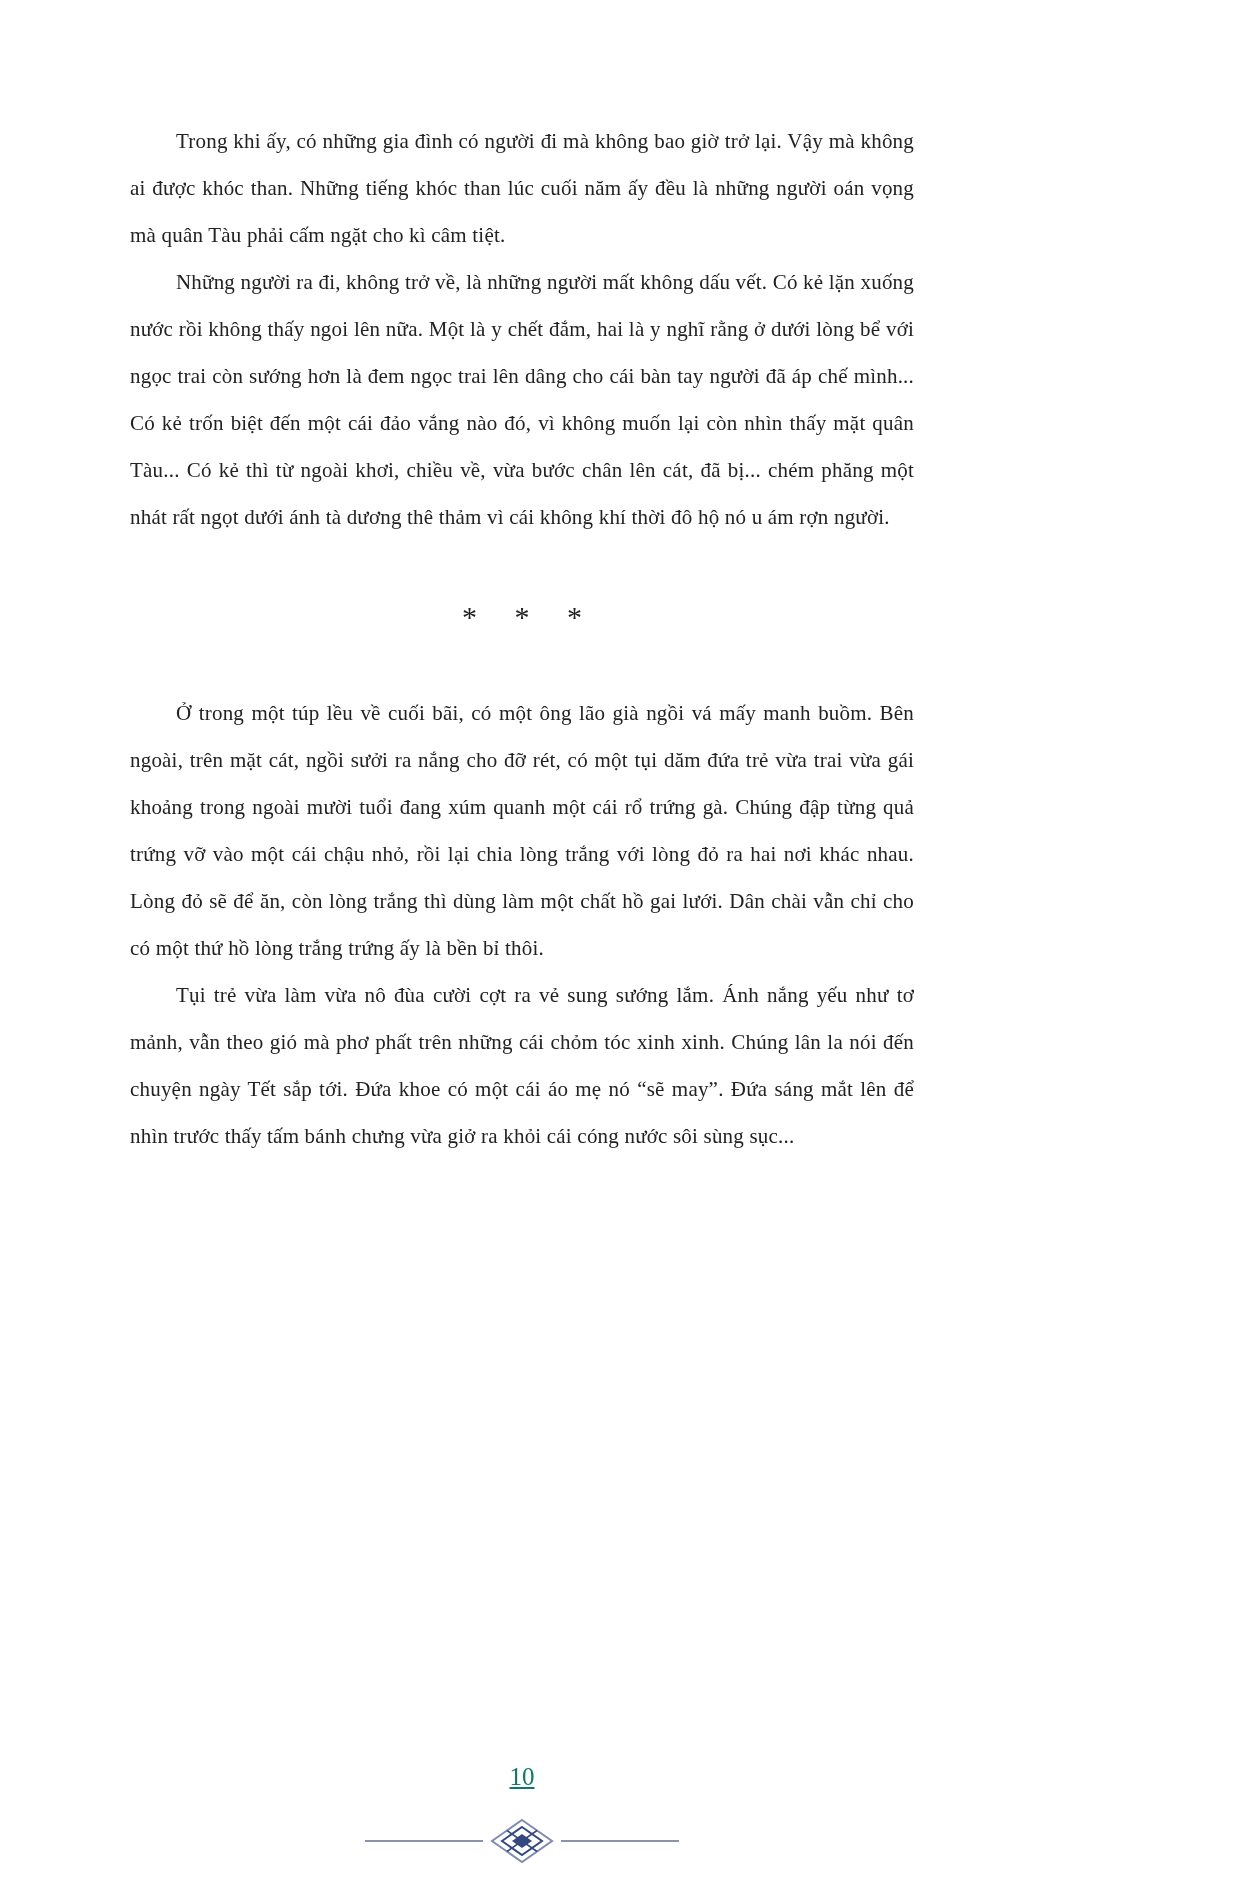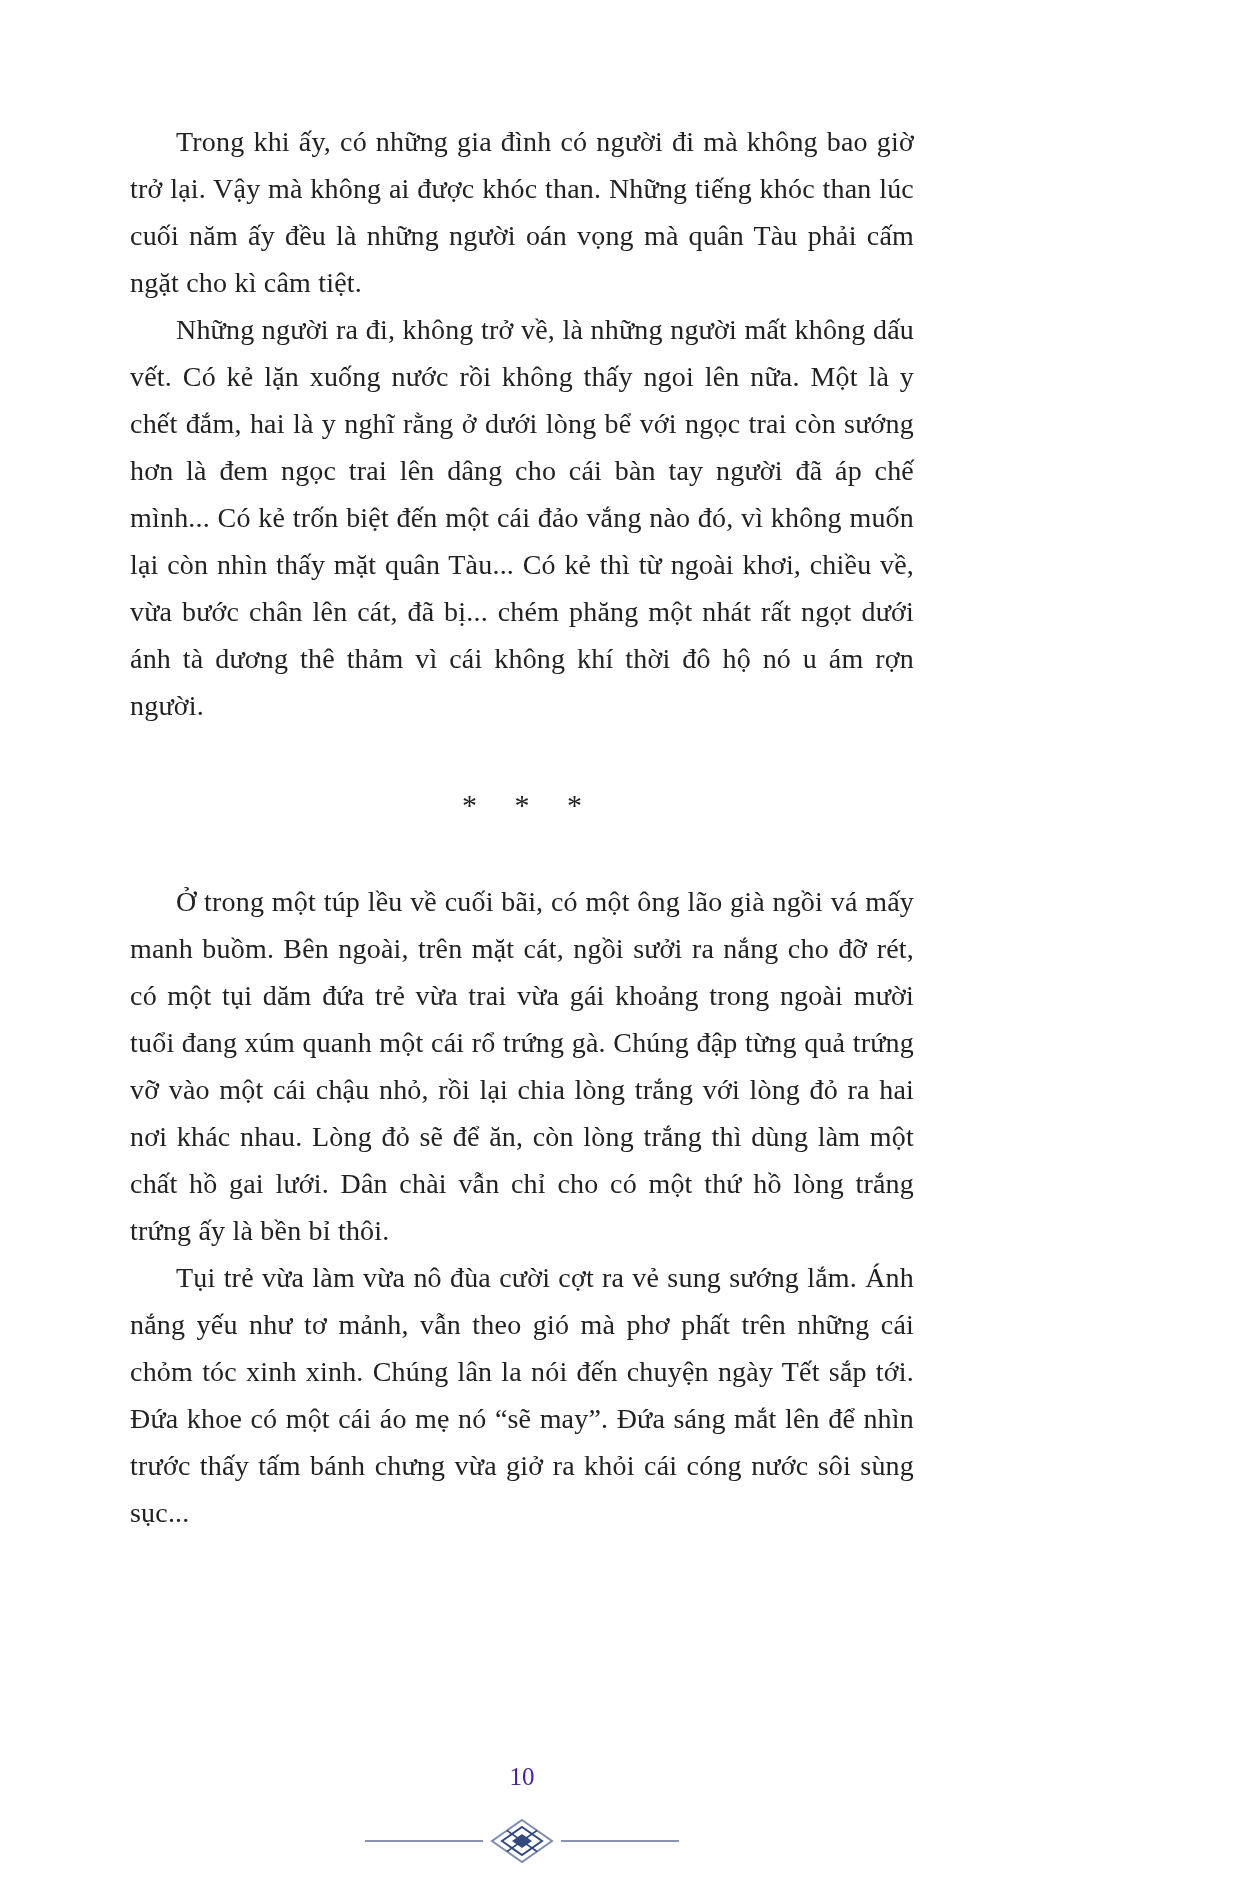--- a/index.html
+++ b/index.html
@@ -17,21 +17,21 @@
     overflow: hidden;
   }
   .text-block {
     position: absolute;
     left: 130px;
     top: 118px;
     width: 784px;
   }
   p.para {
     margin: 0;
-    font-size: 28px;
+    font-size: 21px;
     line-height: 47px;
     text-align: justify;
     text-indent: 46px;
     letter-spacing: 0.2px;
   }
   p.para + p.para {
   }
   .separator {
     text-align: center;
     font-size: 30px;
@@ -43,21 +43,22 @@
   .footer {
     position: absolute;
     left: 130px;
     width: 784px;
     top: 1762px;
     text-align: center;
   }
   .page-number {
     font-size: 25px;
     line-height: 30px;
-    color: #4c1d95;
+    color: #0f766e;
+    text-decoration: underline;
   }
   .ornament {
     margin-top: 26px;
     display: flex;
     align-items: center;
     justify-content: center;
   }
   .ornament .rule {
     display: inline-block;
     width: 118px;

